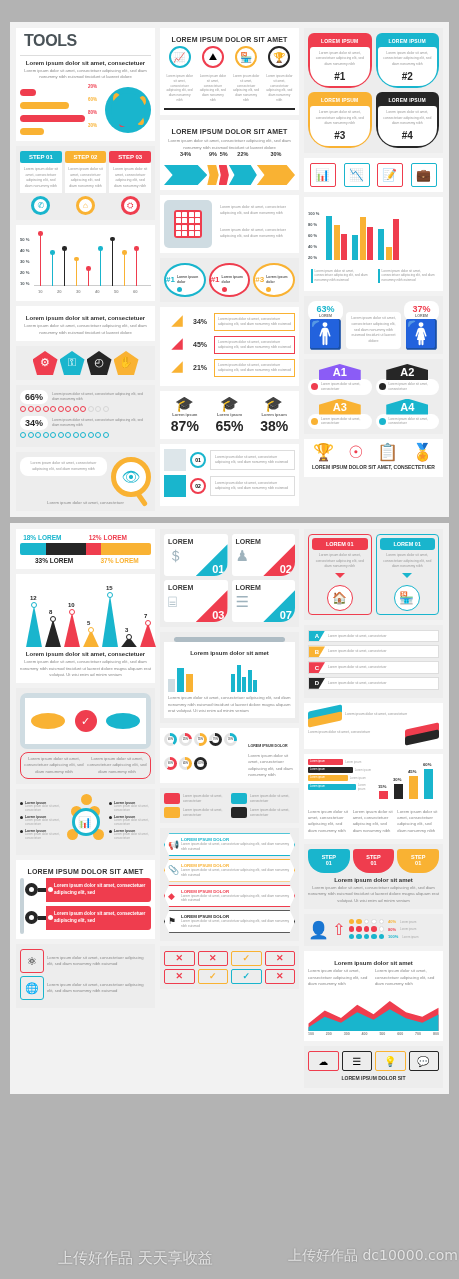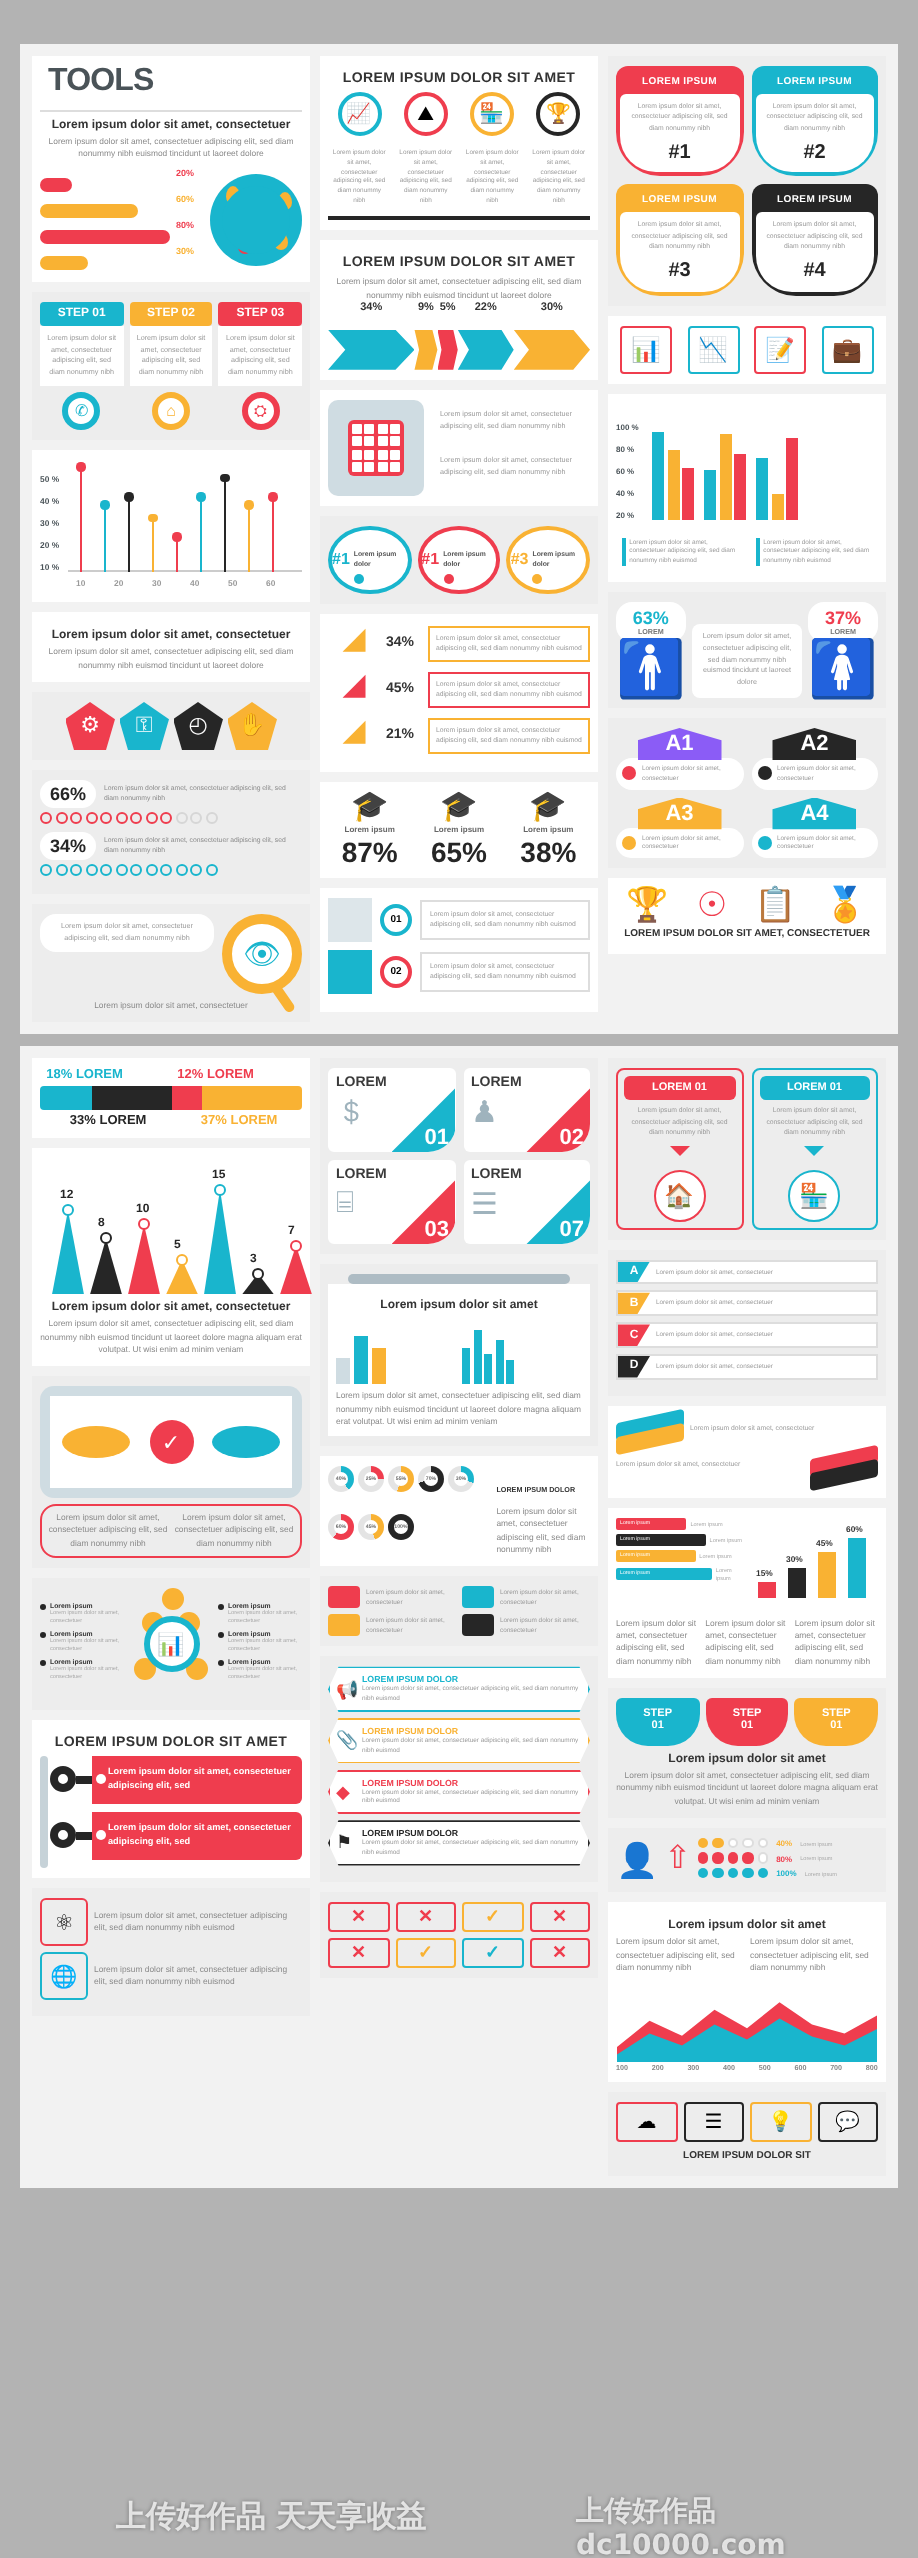--- a/index.html
+++ b/index.html
@@ -235,21 +235,21 @@
 
   .pplrate{display:flex;gap:3px;align-items:center}
   .drows .dr{display:flex;gap:2px;align-items:center;margin-bottom:2px}
   .dpt{width:5.5px;height:5.5px;border-radius:50%}
   .dpt.off{background:#fff;border:1.2px solid #ddd}
   .drv{font-size:4px;font-weight:bold;margin-left:2px}
 
   .area{position:relative;height:44px;overflow:hidden}
   .axn{display:flex;justify-content:space-between;font-size:3.6px;font-weight:bold;color:#888;margin-top:1px}
 
-  .wm { position:absolute; color:rgba(255,255,255,.75); font-weight:bold; pointer-events:none;
+  .wm { position:absolute; color:rgba(255,255,255,.75); font-weight:normal; pointer-events:none;
         text-shadow:0 0 2px rgba(0,0,0,.35); }
   .wm1 { left:58px; top:1249px; font-size:15px; font-family:"DejaVu Sans",sans-serif; }
   .wm2 { left:288px; top:1247px; font-size:14px; font-family:"DejaVu Sans",sans-serif; }
 </style>
 </head>
 <body>
 
 <div class="header">
 </div>
 

